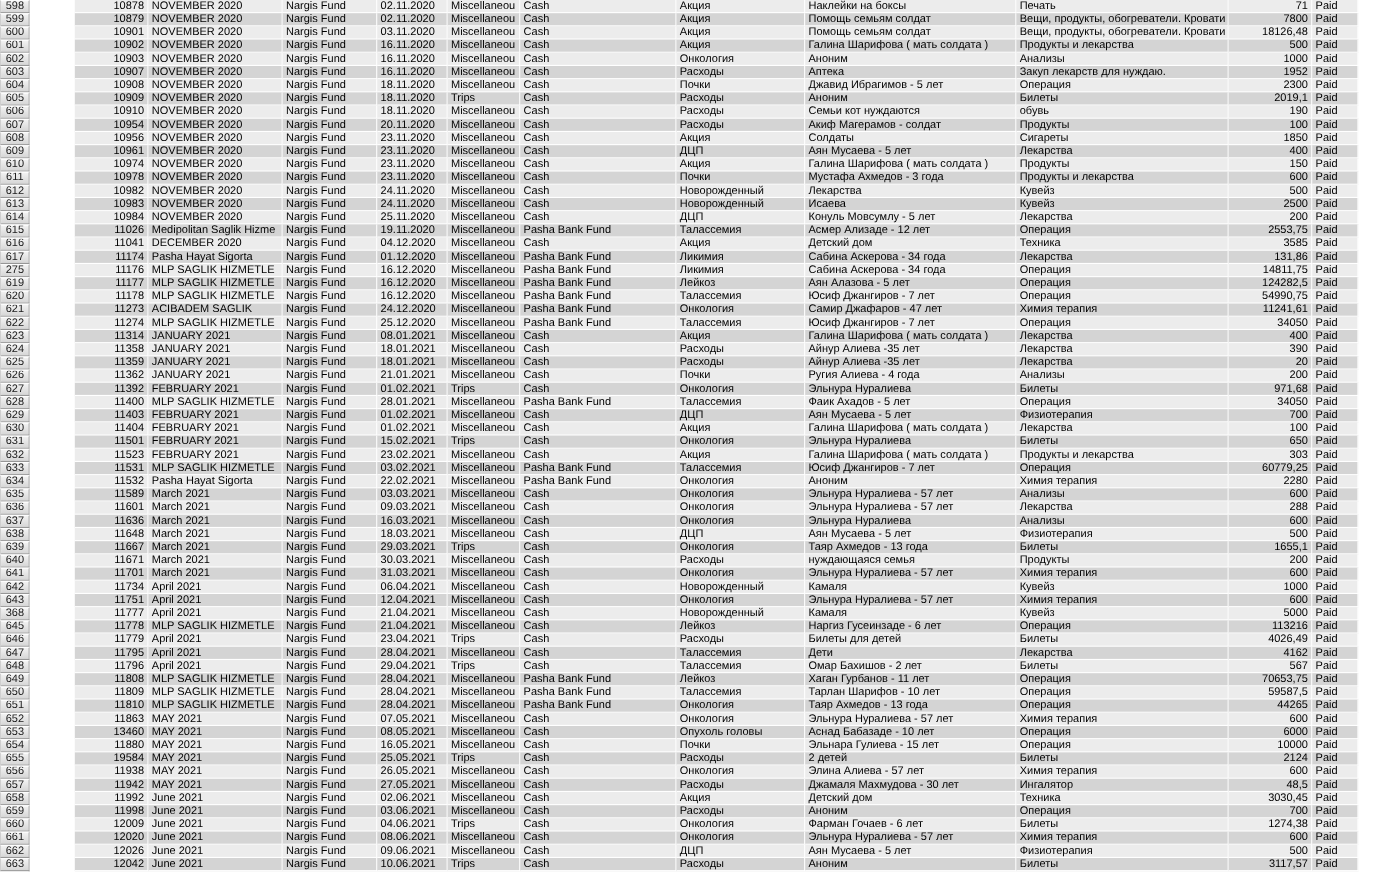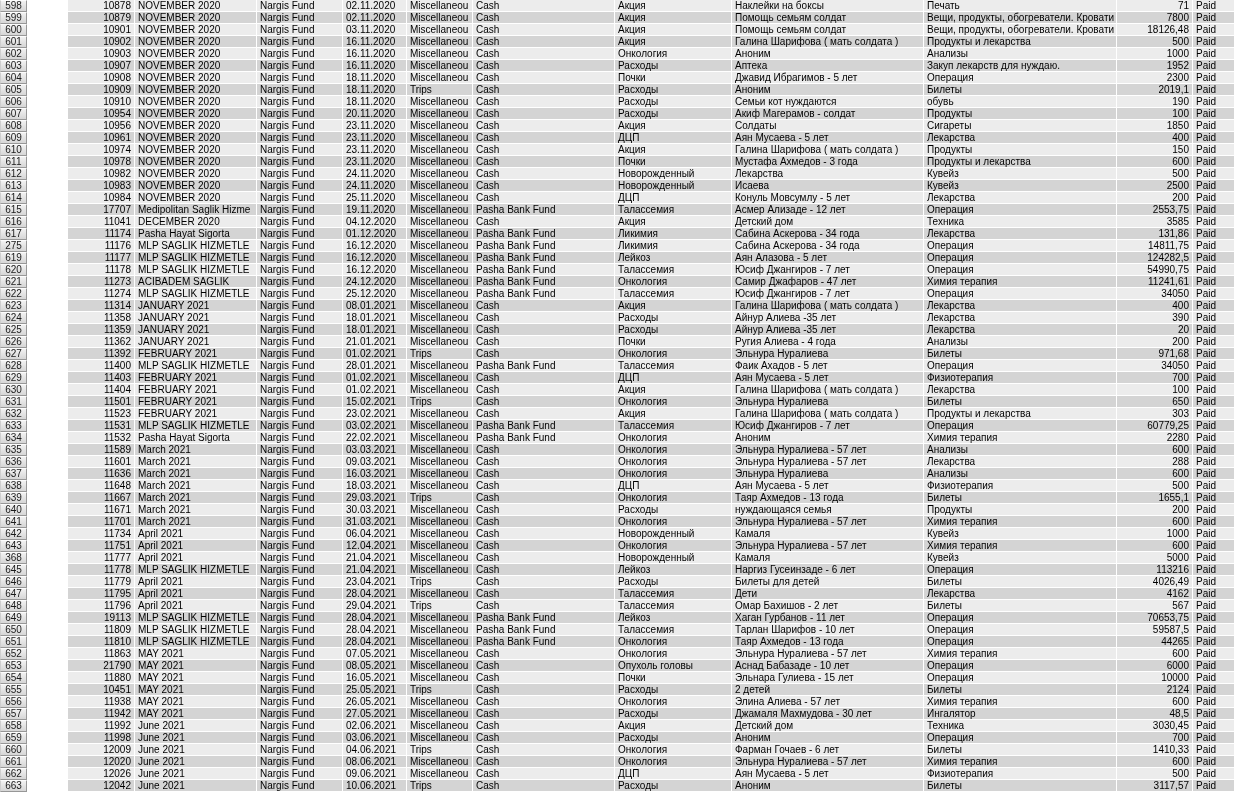--- a/index.html
+++ b/index.html
@@ -301,21 +301,21 @@
     <div class="cell">ДЦП</div>
     <div class="cell">Конуль Мовсумлу - 5 лет</div>
     <div class="cell">Лекарства</div>
     <div class="cell num">200</div>
     <div class="cell">Paid</div>
     <div class="cell filler"></div>
   </div>
       <div class="row dark">
     <div class="cell rowhead">615</div>
     <div class="cell blank"></div>
-    <div class="cell num">17707</div>
+    <div class="cell num">11026</div>
     <div class="cell">Medipolitan Saglik Hizme</div>
     <div class="cell">Nargis Fund</div>
     <div class="cell">19.11.2020</div>
     <div class="cell">Miscellaneou</div>
     <div class="cell">Pasha Bank Fund</div>
     <div class="cell">Талассемия</div>
     <div class="cell">Асмер Ализаде - 12 лет</div>
     <div class="cell">Операция</div>
     <div class="cell num">2553,75</div>
     <div class="cell">Paid</div>
@@ -845,21 +845,21 @@
     <div class="cell">Талассемия</div>
     <div class="cell">Омар Бахишов - 2 лет</div>
     <div class="cell">Билеты</div>
     <div class="cell num">567</div>
     <div class="cell">Paid</div>
     <div class="cell filler"></div>
   </div>
       <div class="row dark">
     <div class="cell rowhead">649</div>
     <div class="cell blank"></div>
-    <div class="cell num">19113</div>
+    <div class="cell num">11808</div>
     <div class="cell">MLP SAGLIK HIZMETLE</div>
     <div class="cell">Nargis Fund</div>
     <div class="cell">28.04.2021</div>
     <div class="cell">Miscellaneou</div>
     <div class="cell">Pasha Bank Fund</div>
     <div class="cell">Лейкоз</div>
     <div class="cell">Хаган Гурбанов - 11 лет</div>
     <div class="cell">Операция</div>
     <div class="cell num">70653,75</div>
     <div class="cell">Paid</div>
@@ -909,21 +909,21 @@
     <div class="cell">Онкология</div>
     <div class="cell">Эльнура Нуралиева - 57 лет</div>
     <div class="cell">Химия терапия</div>
     <div class="cell num">600</div>
     <div class="cell">Paid</div>
     <div class="cell filler"></div>
   </div>
       <div class="row dark">
     <div class="cell rowhead">653</div>
     <div class="cell blank"></div>
-    <div class="cell num">21790</div>
+    <div class="cell num">13460</div>
     <div class="cell">MAY 2021</div>
     <div class="cell">Nargis Fund</div>
     <div class="cell">08.05.2021</div>
     <div class="cell">Miscellaneou</div>
     <div class="cell">Cash</div>
     <div class="cell">Опухоль головы</div>
     <div class="cell">Аснад Бабазаде - 10 лет</div>
     <div class="cell">Операция</div>
     <div class="cell num">6000</div>
     <div class="cell">Paid</div>
@@ -941,21 +941,21 @@
     <div class="cell">Почки</div>
     <div class="cell">Эльнара Гулиева - 15 лет</div>
     <div class="cell">Операция</div>
     <div class="cell num">10000</div>
     <div class="cell">Paid</div>
     <div class="cell filler"></div>
   </div>
       <div class="row dark">
     <div class="cell rowhead">655</div>
     <div class="cell blank"></div>
-    <div class="cell num">10451</div>
+    <div class="cell num">19584</div>
     <div class="cell">MAY 2021</div>
     <div class="cell">Nargis Fund</div>
     <div class="cell">25.05.2021</div>
     <div class="cell">Trips</div>
     <div class="cell">Cash</div>
     <div class="cell">Расходы</div>
     <div class="cell">2 детей</div>
     <div class="cell">Билеты</div>
     <div class="cell num">2124</div>
     <div class="cell">Paid</div>
@@ -1030,21 +1030,21 @@
     <div class="cell blank"></div>
     <div class="cell num">12009</div>
     <div class="cell">June 2021</div>
     <div class="cell">Nargis Fund</div>
     <div class="cell">04.06.2021</div>
     <div class="cell">Trips</div>
     <div class="cell">Cash</div>
     <div class="cell">Онкология</div>
     <div class="cell">Фарман Гочаев - 6 лет</div>
     <div class="cell">Билеты</div>
-    <div class="cell num">1410,33</div>
+    <div class="cell num">1274,38</div>
     <div class="cell">Paid</div>
     <div class="cell filler"></div>
   </div>
       <div class="row dark">
     <div class="cell rowhead">661</div>
     <div class="cell blank"></div>
     <div class="cell num">12020</div>
     <div class="cell">June 2021</div>
     <div class="cell">Nargis Fund</div>
     <div class="cell">08.06.2021</div>

